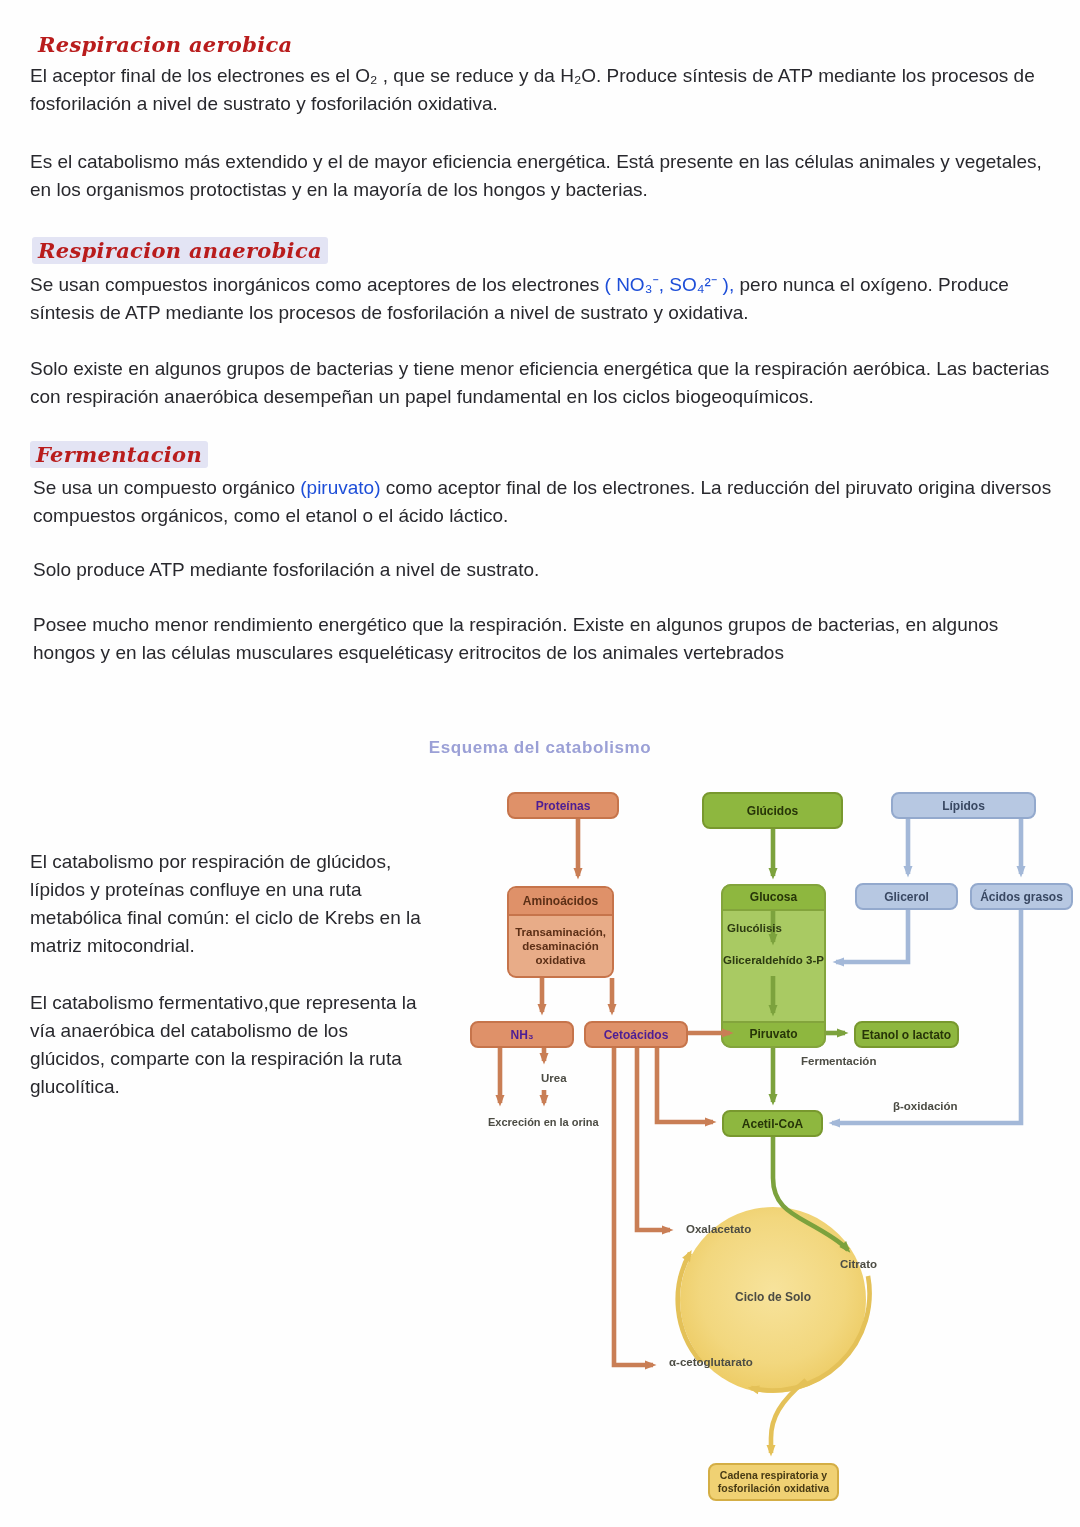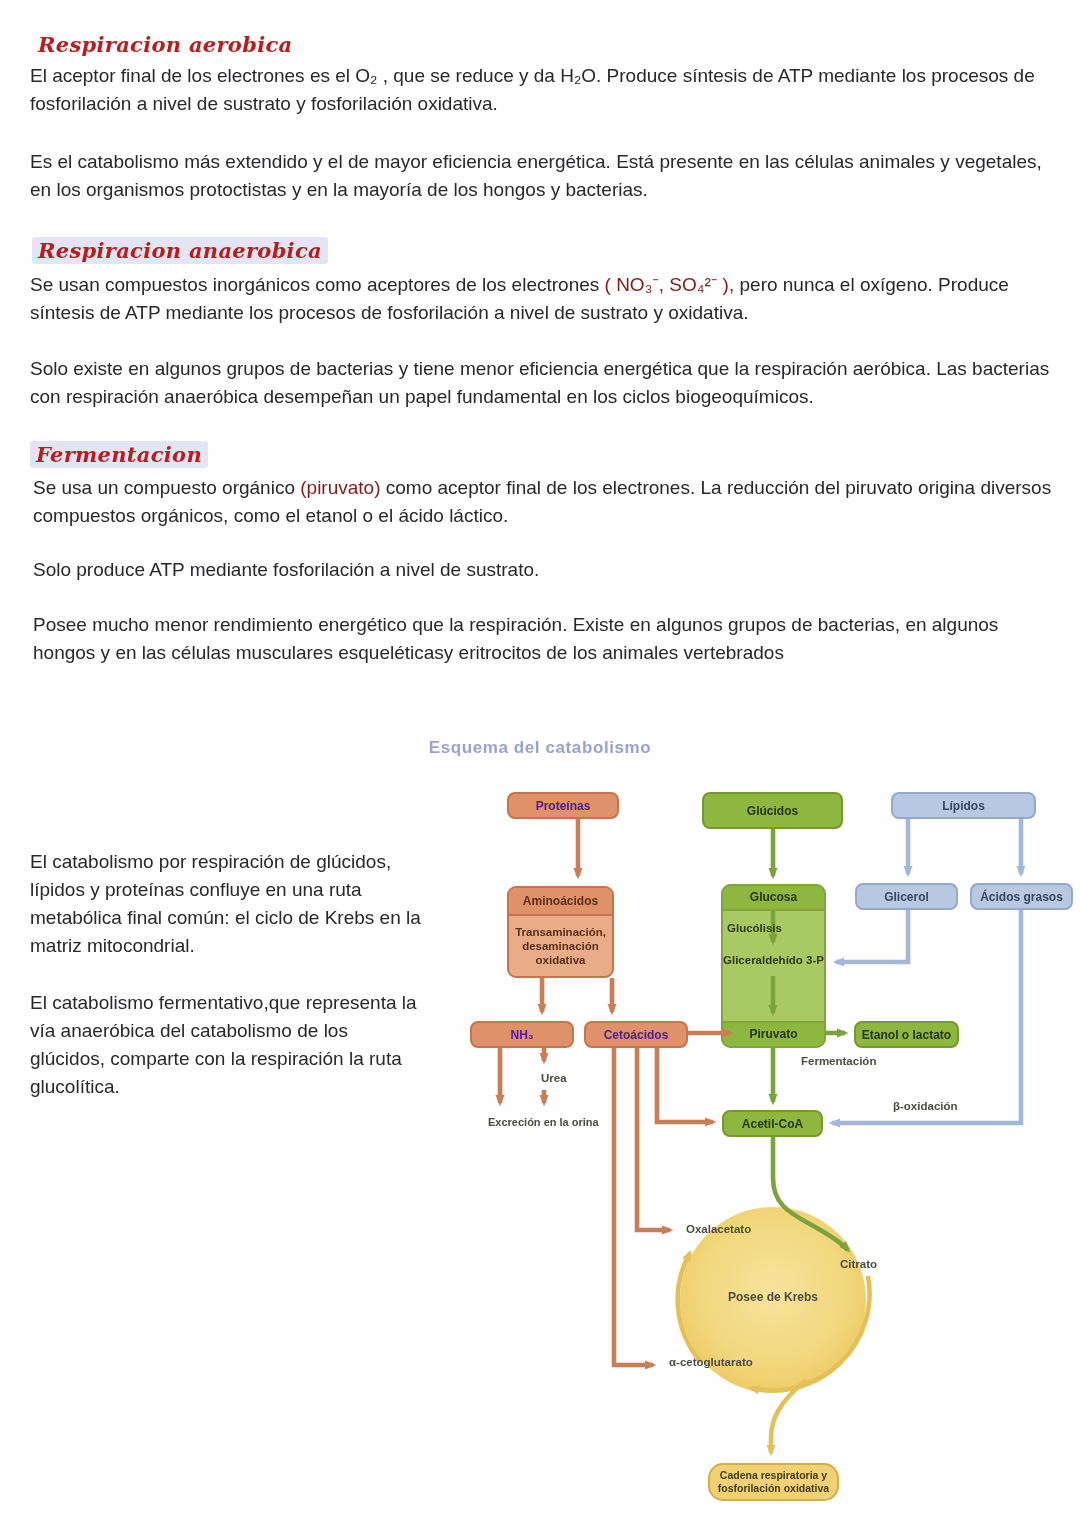--- a/index.html
+++ b/index.html
@@ -3,21 +3,21 @@
 <meta charset="utf-8">
 <style>
   html,body{margin:0;padding:0;background:#ffffff;}
   .page{position:relative;width:1080px;height:1527px;background:#fefefe;overflow:hidden;
         font-family:"Liberation Sans",sans-serif;}
   .abs{position:absolute;}
   .h-script{font-family:"DejaVu Serif",serif;font-style:italic;font-weight:bold;
             font-size:21px;color:#b91c1c;letter-spacing:.3px;}
   .hl{background:#e3e4f4;padding:1px 6px;border-radius:3px;}
   .p{font-size:19px;line-height:28px;color:#28282d;}
-  .chem{color:#7f1d1d;margin-top:24px;}
+  .chem{color:#1d4ed8;margin-top:24px;}
   .dg-title{font-size:17px;font-weight:bold;color:#9ba0d6;letter-spacing:.6px;text-align:center;}
   .box{box-sizing:border-box;border-radius:8px;border:2px solid;display:flex;
        align-items:center;justify-content:center;text-align:center;
        font-size:12px;font-weight:bold;z-index:3;}
   .box-orange{background:#df9169;border-color:#c6744b;color:#4c1d95;}
   .box-orange-light{background:#e8ac88;border-color:#c6744b;color:#5c2f16;}
   .box-green{background:#8eb73f;border-color:#78982e;color:#273508;}
   .box-blue{background:#b7c8e2;border-color:#93a9cd;color:#394862;}
   .box-yellow{background:#f0d173;border-color:#d4ae45;color:#473a14;}
   .lab{font-size:11.5px;font-weight:600;color:#4c4c44;z-index:3;white-space:nowrap;}
@@ -130,24 +130,24 @@
   <div class="abs inlab" style="left:721px;top:1027px;width:105px;text-align:center;color:#273508;font-size:12px;font-weight:bold;">Piruvato</div>
 
   <div class="abs box box-blue" style="left:855px;top:883px;width:103px;height:27px;">Glicerol</div>
   <div class="abs box box-blue" style="left:970px;top:883px;width:103px;height:27px;">Ácidos grasos</div>
 
   <div class="abs box box-orange" style="left:470px;top:1021px;width:104px;height:27px;">NH₃</div>
   <div class="abs box box-orange" style="left:584px;top:1021px;width:104px;height:27px;">Cetoácidos</div>
   <div class="abs box box-green" style="left:854px;top:1021px;width:105px;height:27px;">Etanol o lactato</div>
   <div class="abs box box-green" style="left:722px;top:1110px;width:101px;height:27px;">Acetil-CoA</div>
 
-  <div class="abs box box-yellow" style="left:708px;top:1463px;width:131px;height:38px;font-size:10.5px;line-height:13px;padding:2px 6px;border-radius:15px;">Cadena respiratoria y fosforilación oxidativa</div>
+  <div class="abs box box-yellow" style="left:708px;top:1463px;width:131px;height:38px;font-size:10.5px;line-height:13px;padding:2px 6px;border-radius:8px;">Cadena respiratoria y fosforilación oxidativa</div>
 
   <div class="abs lab" style="left:801px;top:1055px;">Fermentación</div>
   <div class="abs lab" style="left:496px;top:1072px;margin-left:45px;">Urea</div>
   <div class="abs lab" style="left:488px;top:1116px;font-size:11px;">Excreción en la orina</div>
   <div class="abs lab" style="left:893px;top:1100px;">β-oxidación</div>
   <div class="abs lab" style="left:686px;top:1223px;">Oxalacetato</div>
   <div class="abs lab" style="left:840px;top:1258px;">Citrato</div>
-  <div class="abs lab" style="left:713px;top:1290px;width:120px;text-align:center;font-size:12px;">Posee de Krebs</div>
+  <div class="abs lab" style="left:713px;top:1290px;width:120px;text-align:center;font-size:12px;">Ciclo de Solo</div>
   <div class="abs lab" style="left:669px;top:1356px;">α-cetoglutarato</div>
 
 </div>
 
 </body></html>

